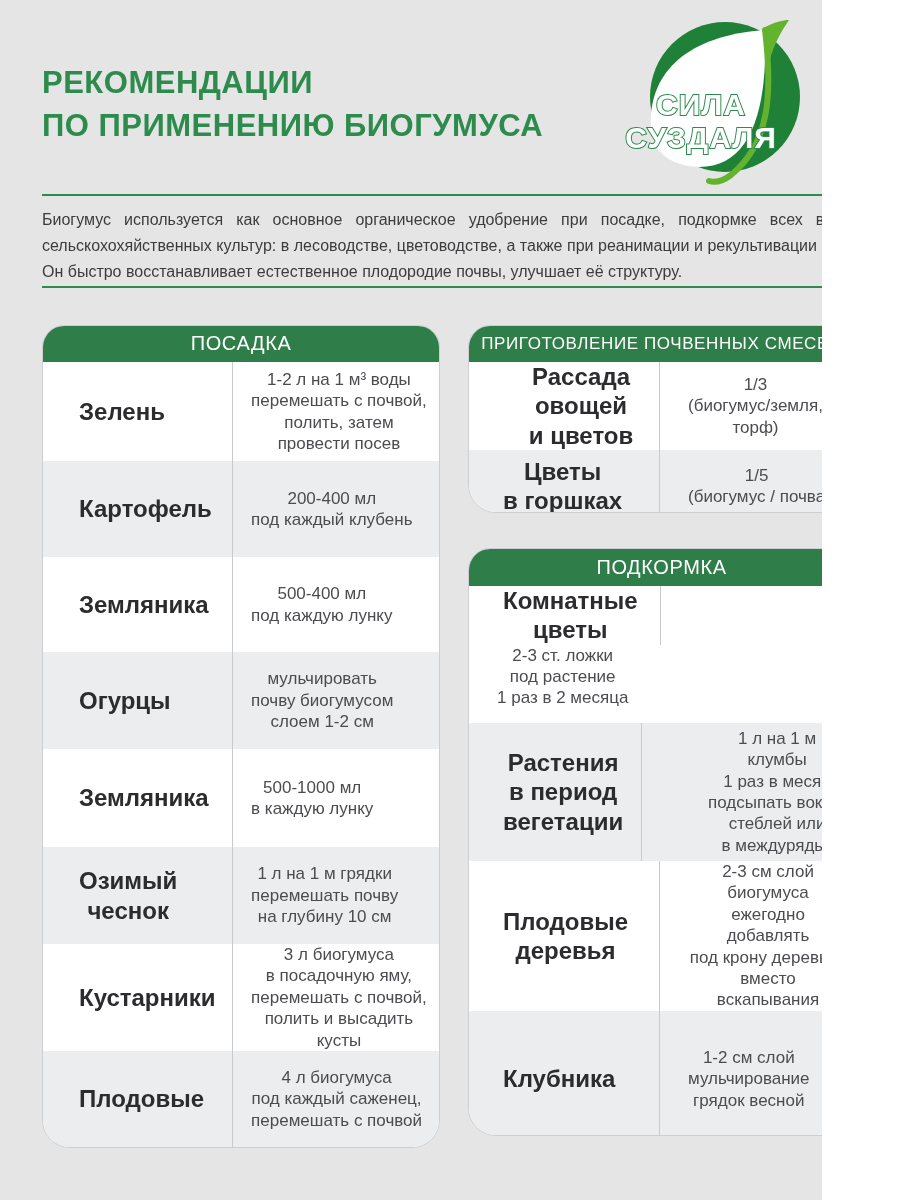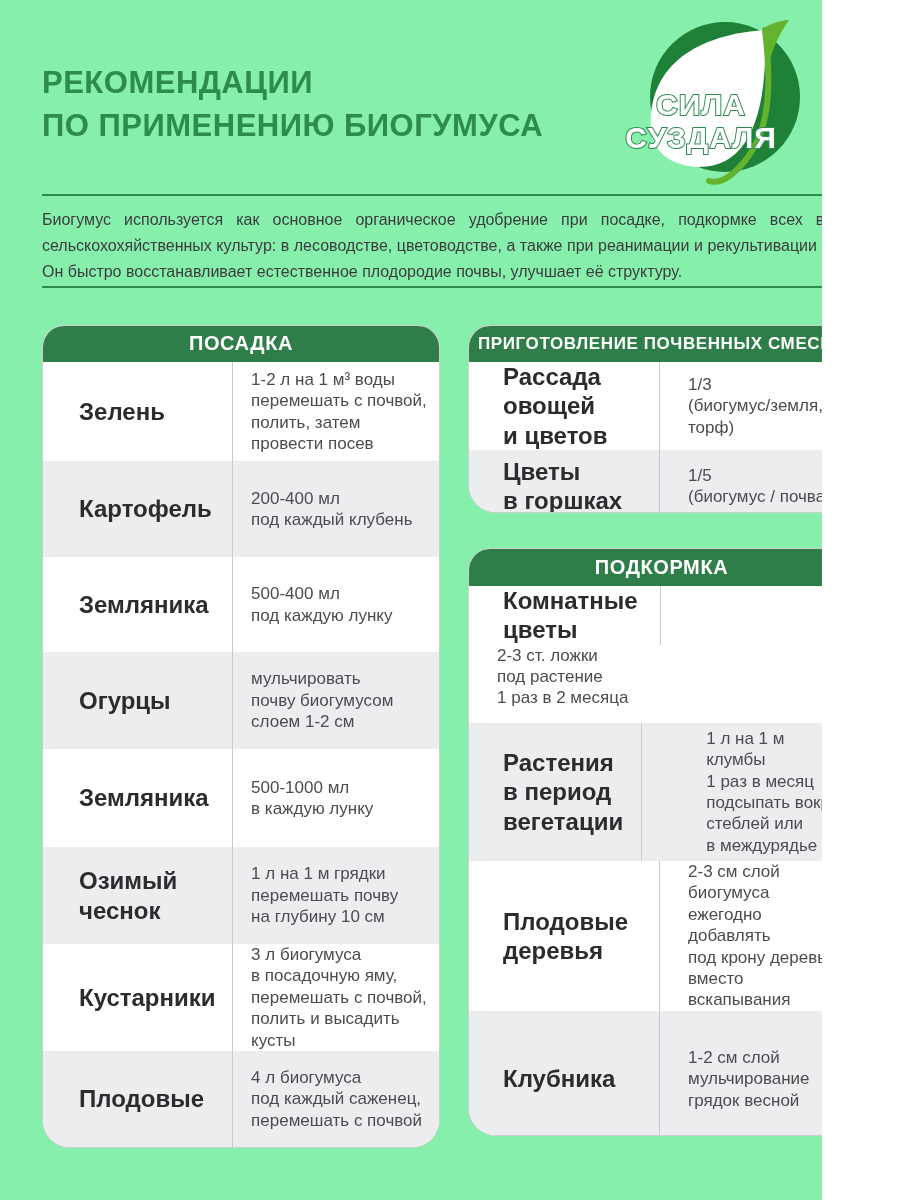--- a/index.html
+++ b/index.html
@@ -1,41 +1,41 @@
 <!DOCTYPE html>
 <html lang="ru"><head>
 <meta charset="utf-8">
 <style>
   * { margin:0; padding:0; box-sizing:border-box; }
   html,body { background:#ffffff; }
   body { font-family:"Liberation Sans", sans-serif; }
-  .page { position:relative; width:822px; height:1200px; background:#86efac; overflow:hidden; }
+  .page { position:relative; width:822px; height:1200px; background:#e5e5e5; overflow:hidden; }
 
   
   .title { position:absolute; left:42px; top:62px; width:620px;
            font-size:31px; font-weight:bold; line-height:1.38;
            letter-spacing:0.5px; color:#2E8B4E; text-transform:uppercase; }
   .logo { position:absolute; right:18px; top:18px; width:225px; height:168px; }
 
   .rule { position:absolute; left:42px; width:818px; height:2px; background:#2E8B4E; }
   .rule-1 { top:194px; }
   .rule-2 { top:286px; }
 
   .intro { position:absolute; left:42px; top:207px; width:818px;
            font-size:16px; line-height:1.62; color:#3C3C3E; text-align:justify; }
 
   
   .tbl { position:absolute; border:1px solid #CDCED2; border-radius:22px 22px 28px 28px;
          overflow:hidden; background:#fff; }
-  .tbl-head { background:#2F7E49; color:#fff; font-weight:bold; text-align:center;
+  .tbl-head { background:#2F7E49; color:#fff; font-weight:normal; text-align:center;
               display:flex; align-items:center; justify-content:center;
               letter-spacing:0.6px; margin:-1px -1px 0 -1px; border-radius:22px 22px 0 0; }
   .row { display:flex; }
   .row.alt { background:#ECEDEF; }
-  .cell { display:flex; align-items:center; }
+  .cell { display:flex; align-items:center;text-align:center; }
   .cell.lbl { font-weight:bold; color:#2C2C2F; font-size:24px; line-height:1.22;
               white-space:pre-line; border-right:1px solid #C9CACE; }
   .cell.val { color:#4C4C50; font-size:17px; line-height:1.26; white-space:pre-line; }
 
   
   .tbl-posadka { left:42px; top:325px; width:398px; height:823px; }
   .tbl-posadka .tbl-head { height:37px; font-size:20px; }
   .tbl-posadka .cell.lbl { width:191px; padding-left:36px; }
   .tbl-posadka .cell.val { width:207px; padding-left:18px; padding-right:8px; }
   .tbl-posadka .row:nth-of-type(2) { min-height:99px; }

